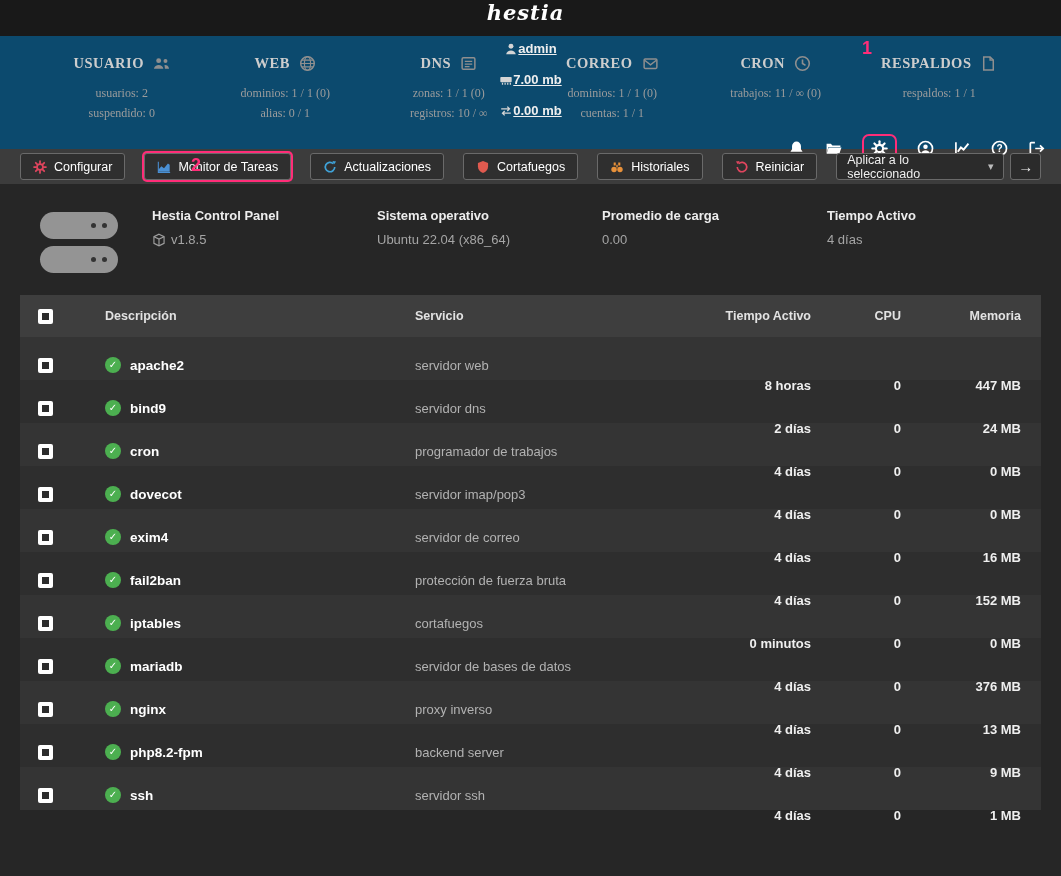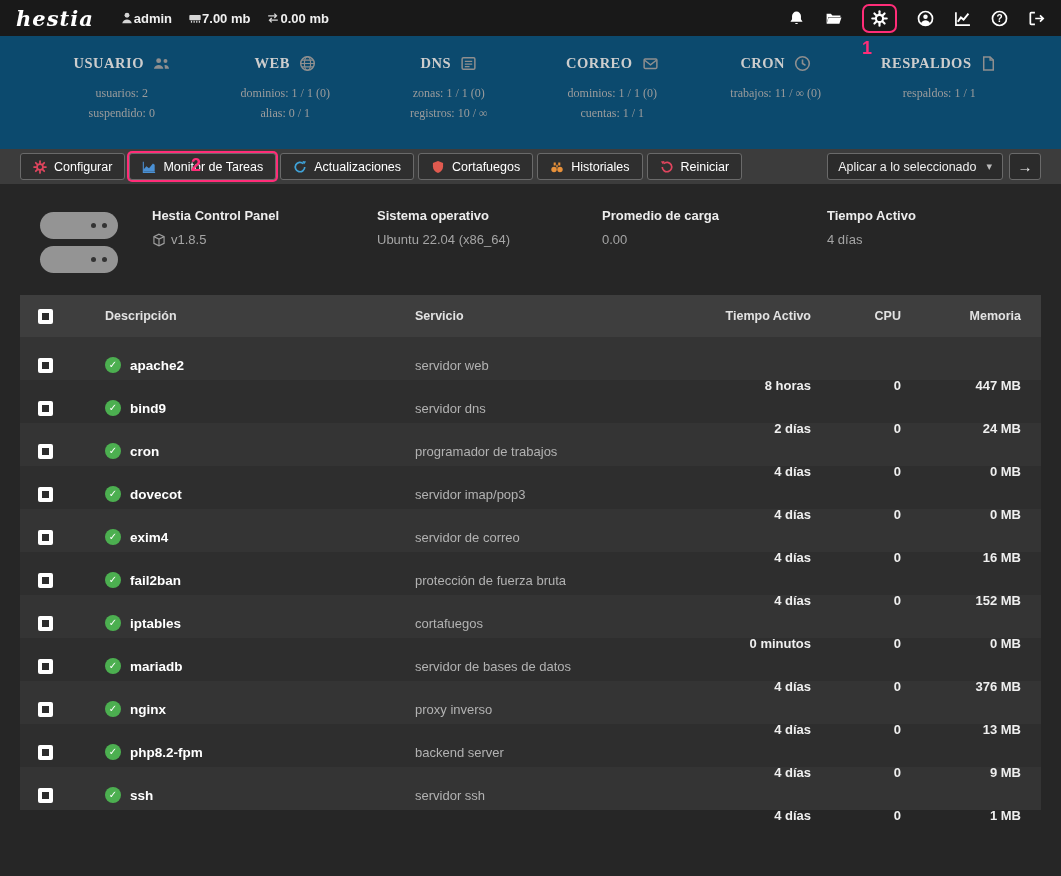--- a/index.html
+++ b/index.html
@@ -7,43 +7,43 @@
   body {
     background:#262626;
     font-family:"Liberation Sans", sans-serif;
     color:#fff;
     position:relative;
     overflow:hidden;
   }
   .ic { width:16px; height:16px; display:block; }
 
   
-  .topbar { height:36px; background:#191919; display:flex; align-items:center; padding:0 16px; gap:16px; }
+  .topbar { height:36px; background:#191919; display:flex; align-items:center; padding:0 16px; gap:16px;flex-direction:column; }
   .logo { font-family:"DejaVu Serif", serif; font-style:italic; font-weight:bold; font-size:21px; color:#fff; margin-right:10px; letter-spacing:1px; cursor:pointer; }
-  .tb-item { display:flex; align-items:center; gap:0; font-size:13px; font-weight:bold; color:#efefef; cursor:pointer; }
+  .tb-item { display:flex; align-items:center; gap:0; font-size:13px; font-weight:bold; color:#efefef; cursor:pointer;text-decoration:underline; }
   .tb-item .ic { width:14px; height:14px; color:#d5d5d5; }
   .tb-icons { margin-left:auto; display:flex; align-items:center; gap:20px; }
   .ibtn { color:#fff; display:flex; cursor:pointer; }
   .ibtn .ic { width:17px; height:17px; }
   .hl-gear { border:2px solid #ff2d78; border-radius:7px; padding:4px 7px; display:flex; }
 
   
   .ann { position:absolute; color:#ff2d78; font-weight:bold; font-size:18px; z-index:20; font-family:"Liberation Sans",sans-serif; }
   #ann1 { top:38px; left:862px; }
   #ann2 { top:155px; left:191px; }
 
   
   .stats { background:#0c4a6e; display:flex; padding:19px 40px 26px;font-family:Liberation Serif, serif; }
   .stat { flex:1; text-align:center; }
   .stat-head { display:flex; align-items:center; justify-content:center; gap:9px; font-size:14.5px; font-weight:bold; color:#cdcdcd; letter-spacing:.5px; margin-bottom:11px; cursor:pointer; }
   .stat-head .ic { color:#8f8f8f; width:17px; height:17px; }
   .stat-line { font-size:12px; color:#9c9c9c; line-height:20px; }
 
   
-  .toolbar { background:#3c3c3c; display:flex; align-items:center; padding:0 20px; gap:4px; height:35px; }
+  .toolbar { background:#3c3c3c; display:flex; align-items:center; padding:0 20px; gap:19px; height:35px; }
   .btn { display:flex; align-items:center; gap:7px; background:#2f2f2f; border:1px solid #6a6a6a; border-radius:3px; color:#fff; font-size:12.5px; padding:0 12px; height:27px; cursor:pointer; white-space:nowrap; }
   .btn .ic { width:14px; height:14px; }
   .btn.hl { box-shadow:0 0 0 2px #ff2d78; }
   .c-red    { color:#e0455e; }
   .c-blue   { color:#4a90d4; }
   .c-teal   { color:#3fa2d8; }
   .c-orange { color:#e8913a; }
   .c-flame  { color:#e05a4f; }
   .toolbar-right { margin-left:auto; display:flex; gap:6px;justify-content:flex-end; }
   .select { display:flex; align-items:center; gap:10px; background:#2b2b2b; border:1px solid #6a6a6a; border-radius:3px; font-size:12.5px; color:#eee; padding:0 10px; height:27px; cursor:pointer; }

